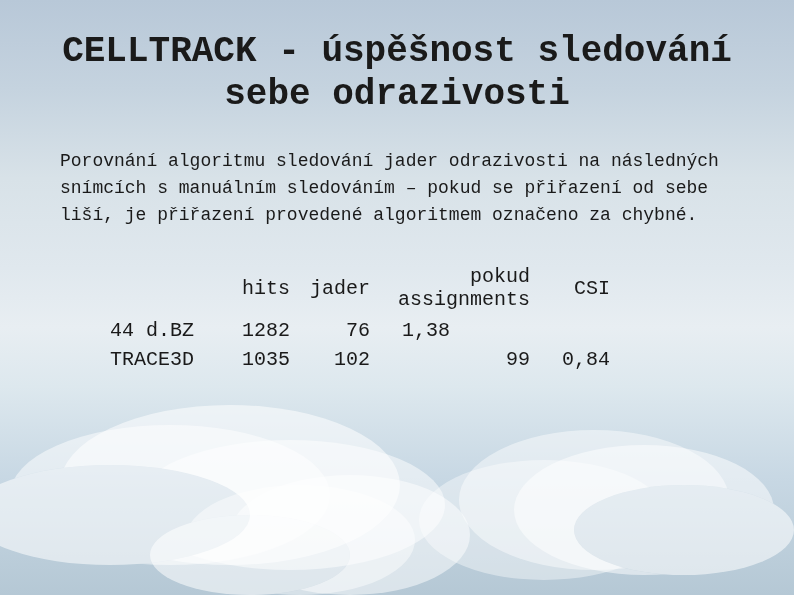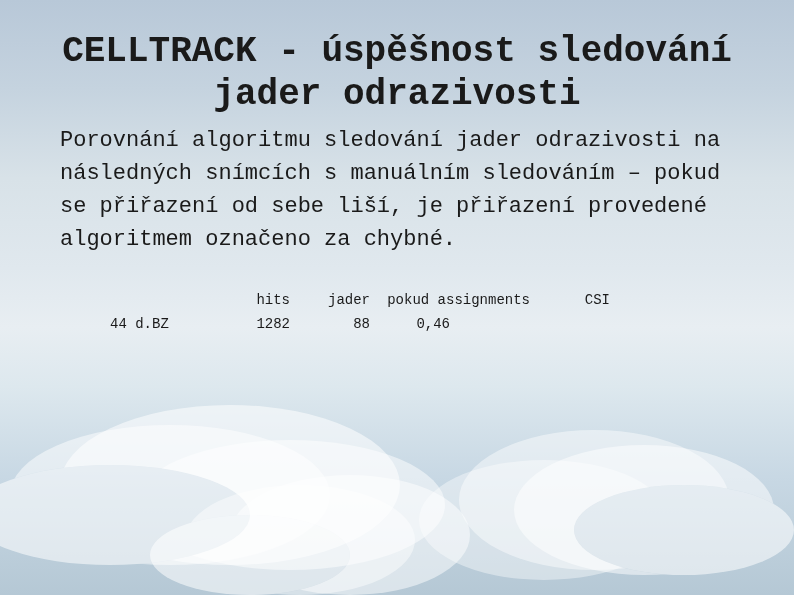--- a/index.html
+++ b/index.html
@@ -79,35 +79,35 @@
       padding: 30px 50px 20px 50px;
     }
 
     .title {
       font-family: 'Courier New', Courier, monospace;
       font-size: 36px;
       font-weight: bold;
       color: #1a1a1a;
       text-align: center;
       line-height: 1.2;
-      margin-bottom: 8px;
+      margin-bottom: 32px;
     }
 
     .description {
       font-family: 'Courier New', Courier, monospace;
-      font-size: 22px;
+      font-size: 18px;
       color: #1a1a1a;
       line-height: 1.5;
       margin-bottom: 36px;
       padding-left: 10px;
     }
 
     .data-table {
       font-family: 'Courier New', Courier, monospace;
-      font-size: 14px;
+      font-size: 20px;
       color: #1a1a1a;
       padding-left: 60px;
     }
 
     .header-row {
       display: flex;
       align-items: center;
       margin-bottom: 8px;
     }
 
@@ -151,37 +151,44 @@
 <div class="background"></div>
 
 <div class="cloud cloud-1"></div>
 <div class="cloud cloud-2"></div>
 <div class="cloud cloud-3"></div>
 
 <div class="content">
 
   <div class="title">
     <span>CELLTRACK - úspěšnost sledování</span><br>
-    <span>jader odrazivosti</span>
+    <span>sebe odrazivosti</span>
   </div>
 
   <div class="description">Porovnání algoritmu sledování jader odrazivosti na následných snímcích s manuálním sledováním – pokud se přiřazení od sebe liší, je přiřazení provedené algoritmem označeno za chybné.</div>
 
   <div class="data-table">
 
     <div class="header-row">
       <div class="col-name"></div>
       <div class="col-hits">hits</div>
       <div class="col-misses">jader</div>
       <div class="col-wrong">pokud assignments</div>
       <div class="col-csi">CSI</div>
     </div>
 
     <div class="data-row">
       <div class="col-name">44 d.BZ</div>
       <div class="col-hits">1282</div>
-      <div class="col-misses">88</div>
-      <div class="col-csi">0,46</div>
+      <div class="col-misses">76</div>
+      <div class="col-csi">1,38</div>
     </div>
 
+    <div class="data-row">
+      <div class="col-name">TRACE3D</div>
+      <div class="col-hits">1035</div>
+      <div class="col-misses">102</div>
+      <div class="col-wrong">99</div>
+      <div class="col-csi">0,84</div>
+    </div>
 
   </div>
 </div>
 
 </body></html>

